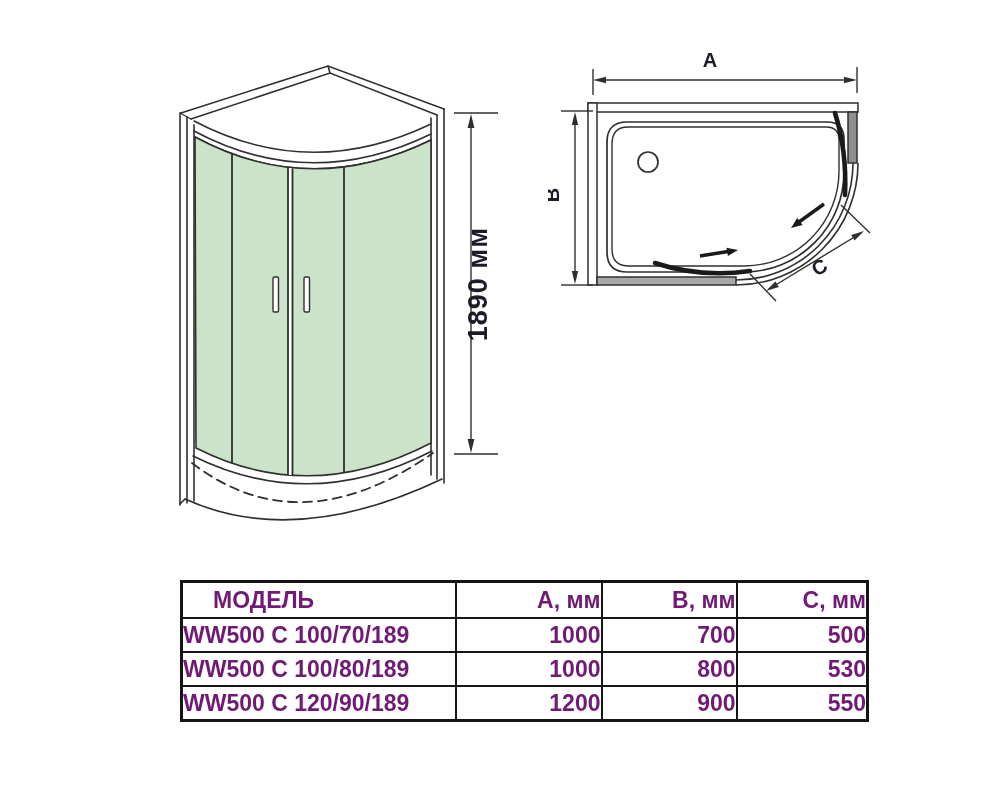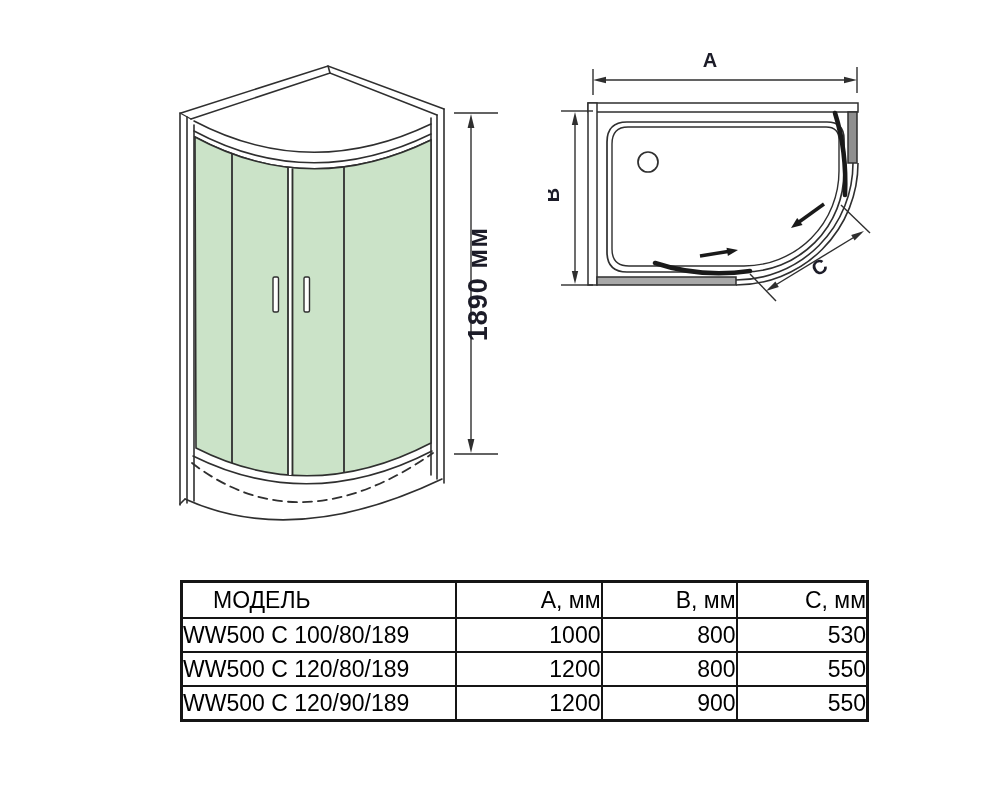--- a/index.html
+++ b/index.html
@@ -12,21 +12,21 @@
   .height-label{font-size:27px;font-weight:bold;fill:#1c1c28;letter-spacing:1px;}
   #svg-3d{position:absolute;left:160px;top:55px;}
   #svg-plan{position:absolute;left:548px;top:33px;}
   .spec-table{
     position:absolute;left:180px;top:580px;width:686px;
     border-collapse:collapse;table-layout:fixed;
     border:3px solid #151515;
   }
   .spec-table th,.spec-table td{
     border:2px solid #151515;
-    font-size:23px;font-weight:normal;color:#000000;
+    font-size:23px;font-weight:bold;color:#701a75;
     white-space:nowrap;overflow:hidden;
     vertical-align:middle;padding:0;
   }
   .spec-table th{height:34px;}
   .spec-table td{height:32px;}
   .cell-model{text-align:left;padding-left:18px;}
   th.cell-model{padding-left:30px;}
   .cell-num{text-align:right;}
 </style>
 </head>
@@ -164,30 +164,30 @@
     <thead>
       <tr>
         <th class="cell-model">МОДЕЛЬ</th>
         <th class="cell-num">А, мм</th>
         <th class="cell-num">В, мм</th>
         <th class="cell-num">С, мм</th>
       </tr>
     </thead>
     <tbody>
       <tr>
+        <td class="cell-model">WW500 C 100/70/189</td>
+        <td class="cell-num">1000</td>
+        <td class="cell-num">700</td>
+        <td class="cell-num">500</td>
+      </tr>
+      <tr>
         <td class="cell-model">WW500 C 100/80/189</td>
         <td class="cell-num">1000</td>
         <td class="cell-num">800</td>
         <td class="cell-num">530</td>
-      </tr>
-      <tr>
-        <td class="cell-model">WW500 C 120/80/189</td>
-        <td class="cell-num">1200</td>
-        <td class="cell-num">800</td>
-        <td class="cell-num">550</td>
       </tr>
       <tr>
         <td class="cell-model">WW500 C 120/90/189</td>
         <td class="cell-num">1200</td>
         <td class="cell-num">900</td>
         <td class="cell-num">550</td>
       </tr>
     </tbody>
   </table>
 

